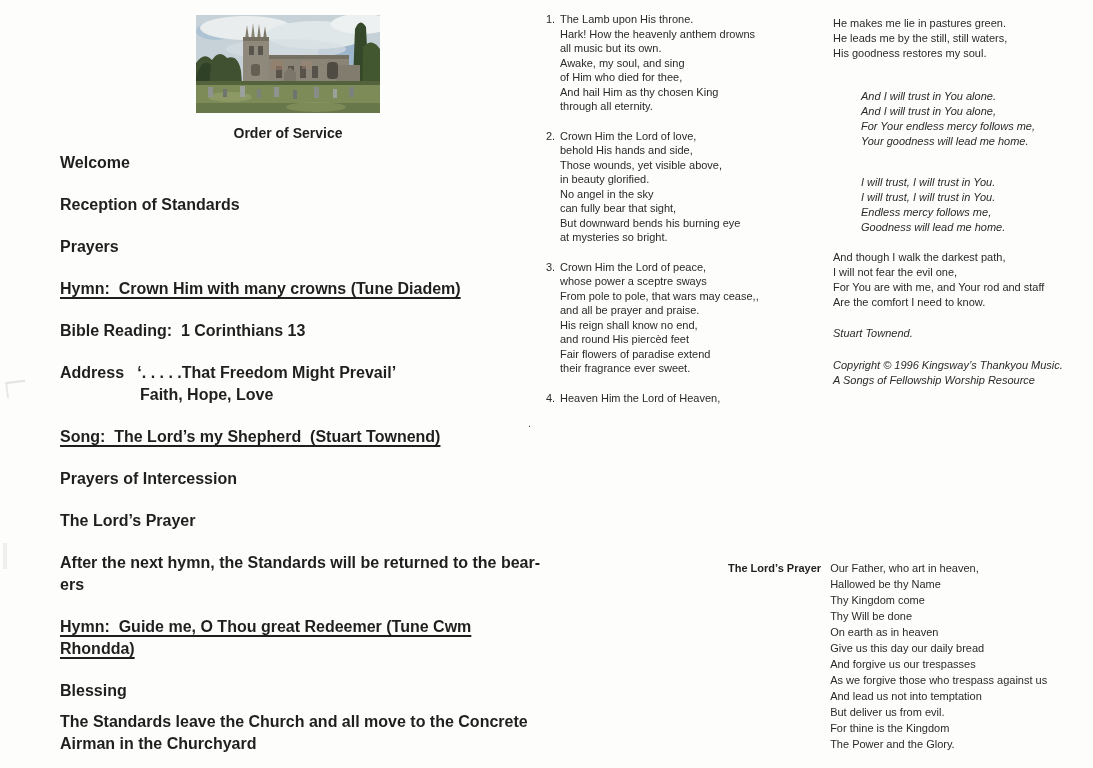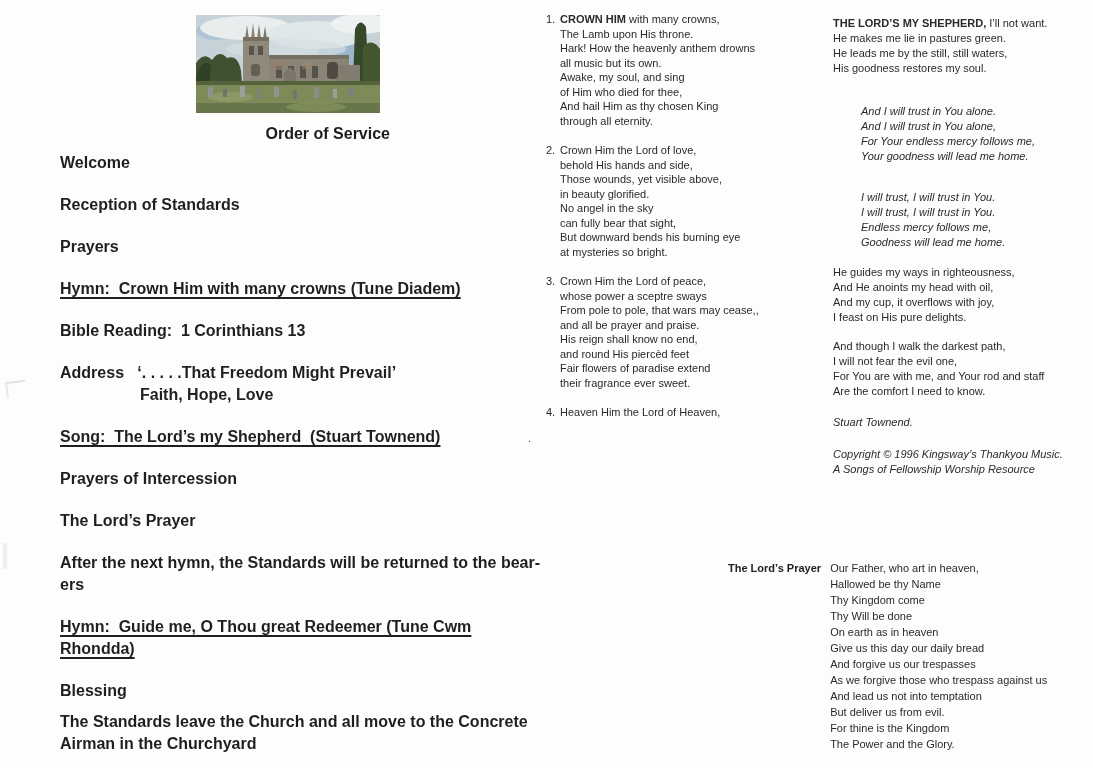--- a/index.html
+++ b/index.html
@@ -8,22 +8,22 @@
     background:#fdfdfb; overflow:hidden;
     font-family:"Liberation Sans","DejaVu Sans",sans-serif;
     color:#2a2a2a;
   }
   .pre { white-space:pre-line; }
   .b { font-weight:700; }
   
   .photo { position:absolute; left:196px; top:15px; width:184px; height:98px; }
   .photo svg { display:block; width:100%; height:100%; }
   
-  .title { position:absolute; left:186px; top:125px; width:204px; text-align:right;
-           font-size:16px; font-weight:700; color:#1d1d1d; }
+  .title { position:absolute; left:186px; top:125px; width:204px; text-align:center;
+           font-size:14px; font-weight:700; color:#1d1d1d; }
   
   .order-list { position:absolute; left:60px; top:152px; width:488px;
                 font-size:16px; font-weight:700; line-height:22px; color:#1f1f1f; }
   .oitem { margin-bottom:20px; }
   .oitem.ul { text-decoration:underline; text-underline-offset:3px; text-decoration-thickness:1.5px; }
   .oitem.tight { margin-bottom:9px; }
   .addr2 { margin-left:80px; }
   
   .hymn { position:absolute; left:527px; top:12px; width:286px;
           font-size:11px; line-height:14.5px; }
@@ -138,21 +138,20 @@
     <div class="oitem ul">Hymn:&nbsp; Guide me, O Thou great Redeemer (Tune Cwm Rhondda)</div>
     <div class="oitem tight">Blessing</div>
     <div class="oitem pre">The Standards leave the Church and all move to the Concrete
 Airman in the Churchyard</div>
   </div>
 
   <div class="hymn">
     <div class="verse">
       <span class="vnum">1.</span>
       <div class="vtext">
-        <div><span class="b">CROWN HIM</span><span> with many crowns,</span></div>
         <div class="pre">The Lamb upon His throne.
 Hark! How the heavenly anthem drowns
 all music but its own.
 Awake, my soul, and sing
 of Him who died for thee,
 And hail Him as thy chosen King
 through all eternity.</div>
       </div>
     </div>
     <div class="verse">
@@ -185,39 +184,34 @@
       <span class="vnum">4.</span>
       <div class="vtext">
         <div><span class="b"></span><span>Heaven Him the Lord of Heaven,</span></div>
       </div>
     </div>
     <div class="dot">.</div>
   </div>
 
   <div class="shepherd">
     <div class="s1">
-      <div><span class="b">THE LORD’S MY SHEPHERD,</span><span> I’ll not want.</span></div>
       <div class="pre">He makes me lie in pastures green.
 He leads me by the still, still waters,
 His goodness restores my soul.</div>
     </div>
     <div class="chorus pre">And I will trust in You alone.
 And I will trust in You alone,
 For Your endless mercy follows me,
 Your goodness will lead me home.</div>
     <div class="descant">
       <div class="dlines pre">I will trust, I will trust in You.
 I will trust, I will trust in You.
 Endless mercy follows me,
 Goodness will lead me home.</div>
     </div>
-    <div class="s3 pre">He guides my ways in righteousness,
-And He anoints my head with oil,
-And my cup, it overflows with joy,
-I feast on His pure delights.</div>
     <div class="s4 pre">And though I walk the darkest path,
 I will not fear the evil one,
 For You are with me, and Your rod and staff
 Are the comfort I need to know.</div>
     <div class="author">Stuart Townend.</div>
     <div class="copy pre">Copyright © 1996 Kingsway’s Thankyou Music.
 A Songs of Fellowship Worship Resource</div>
   </div>
 
   <div class="lords-prayer">

